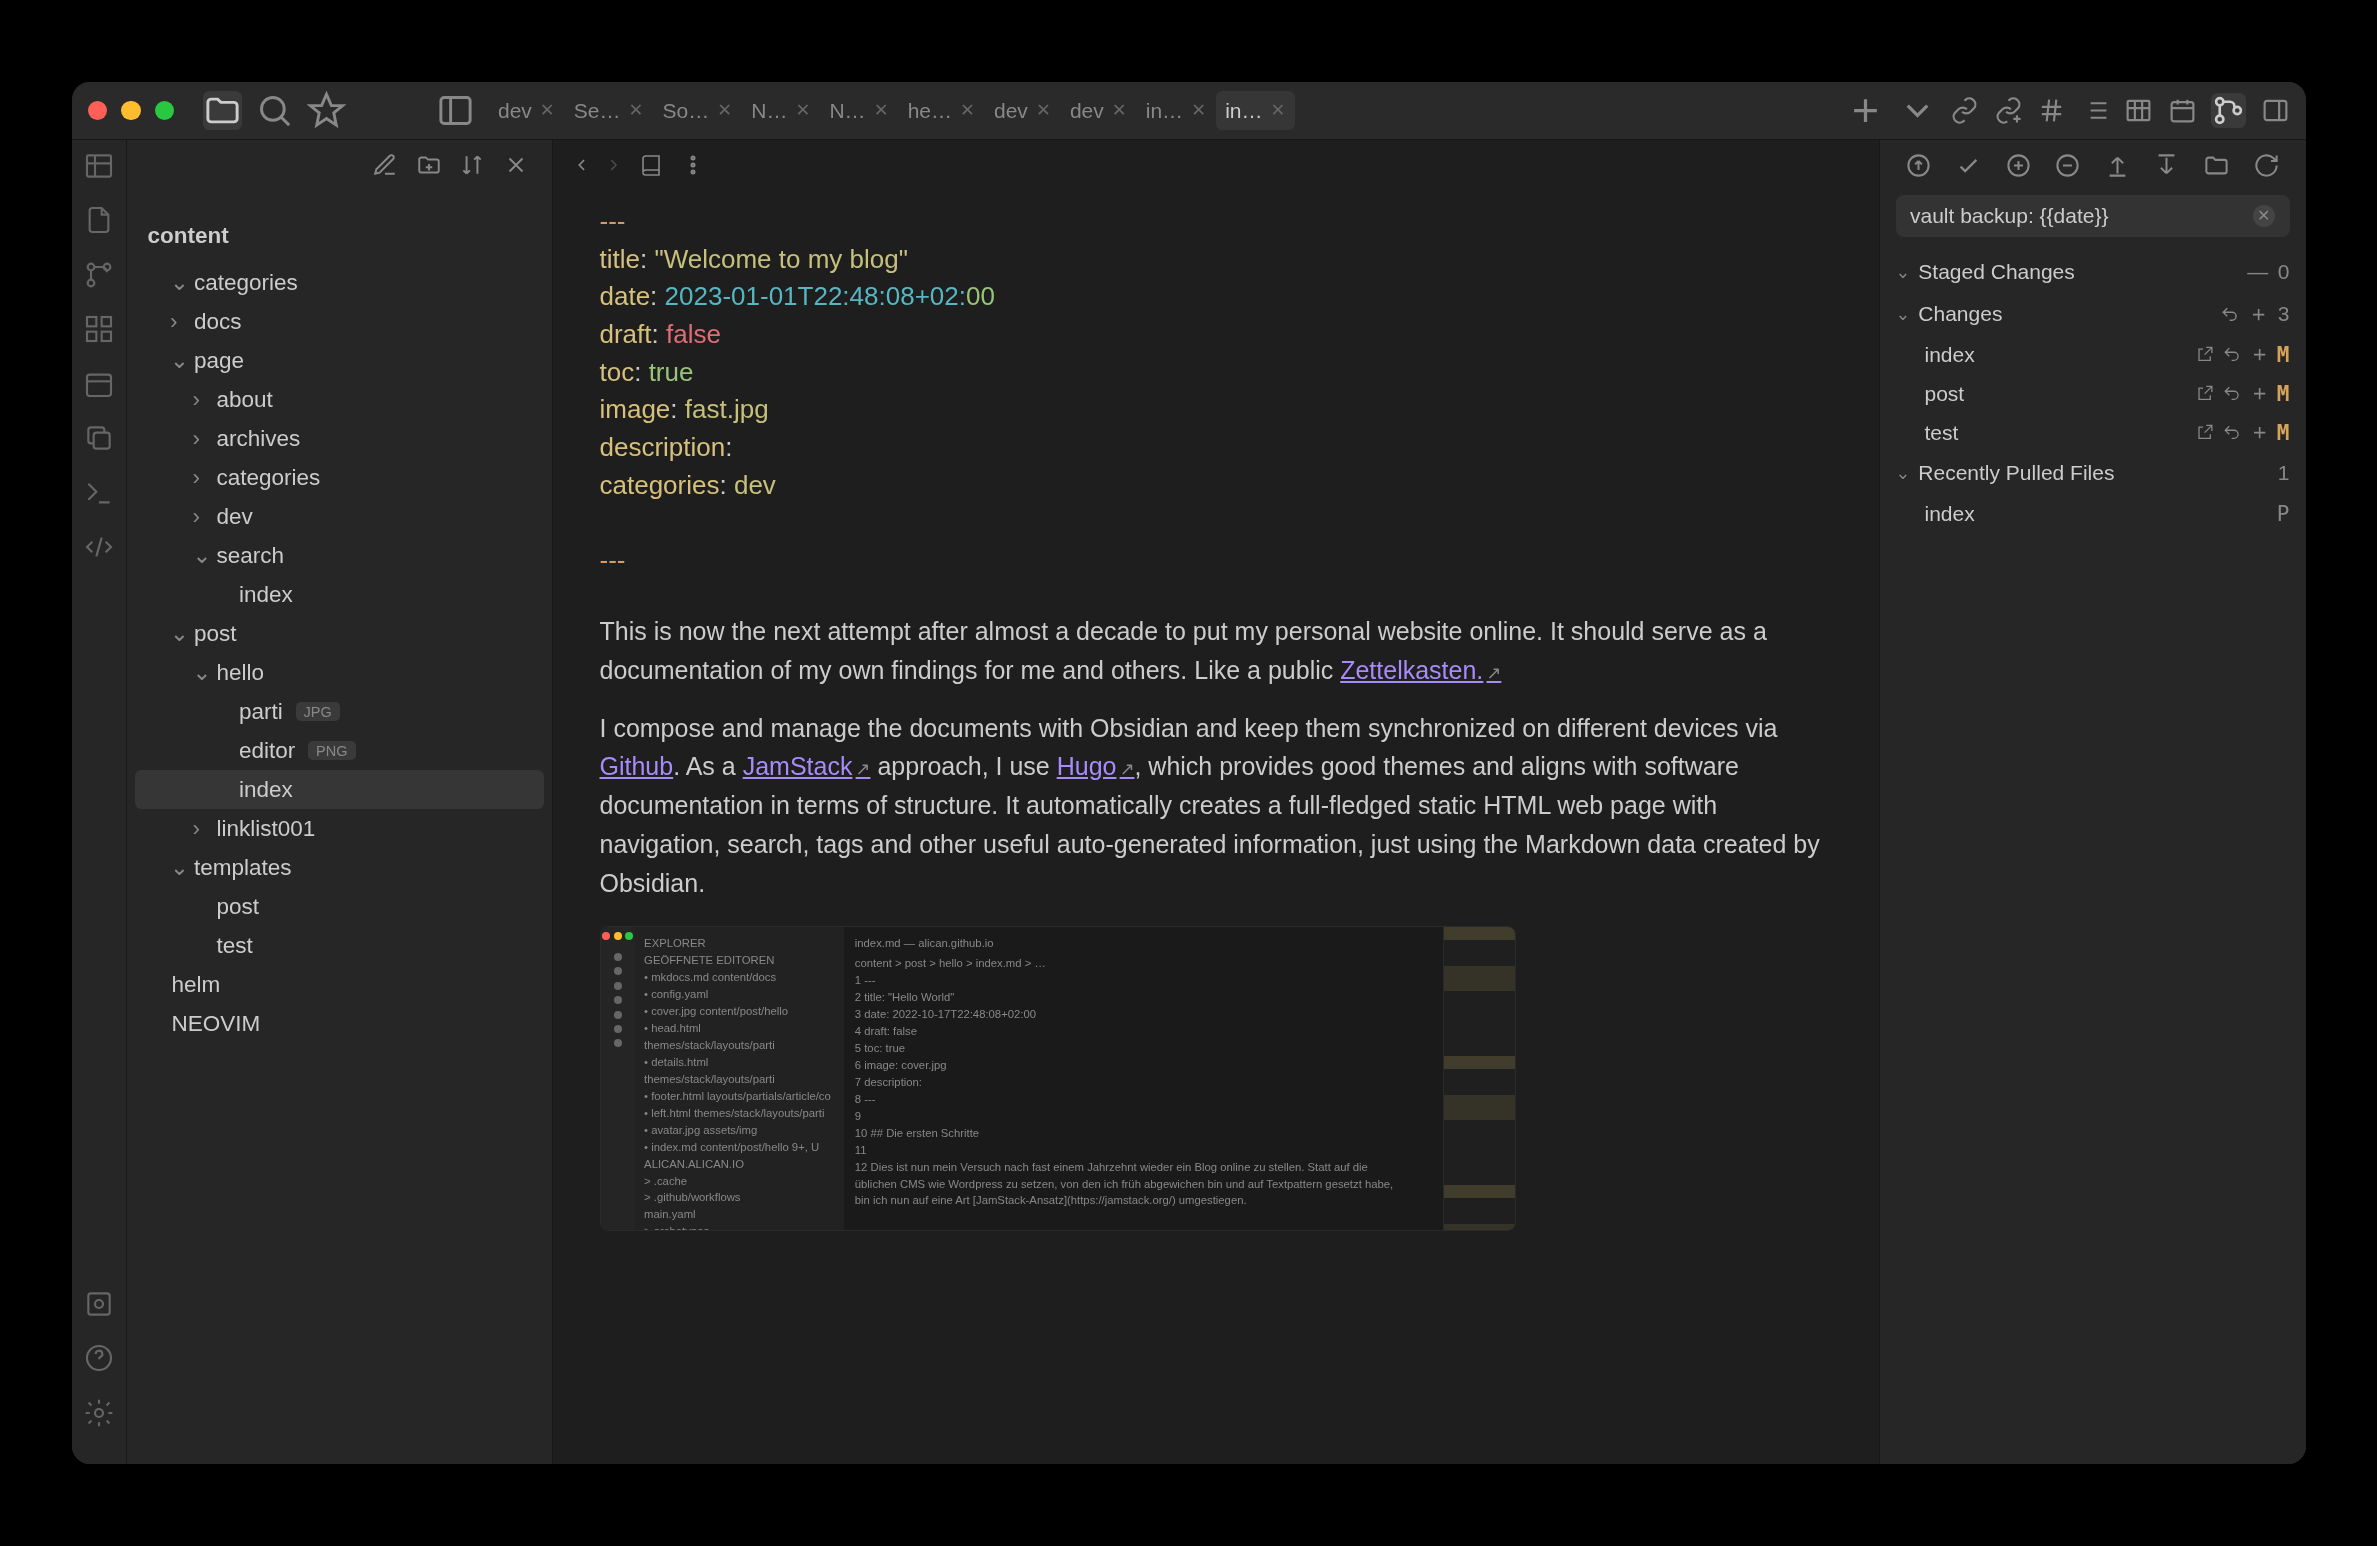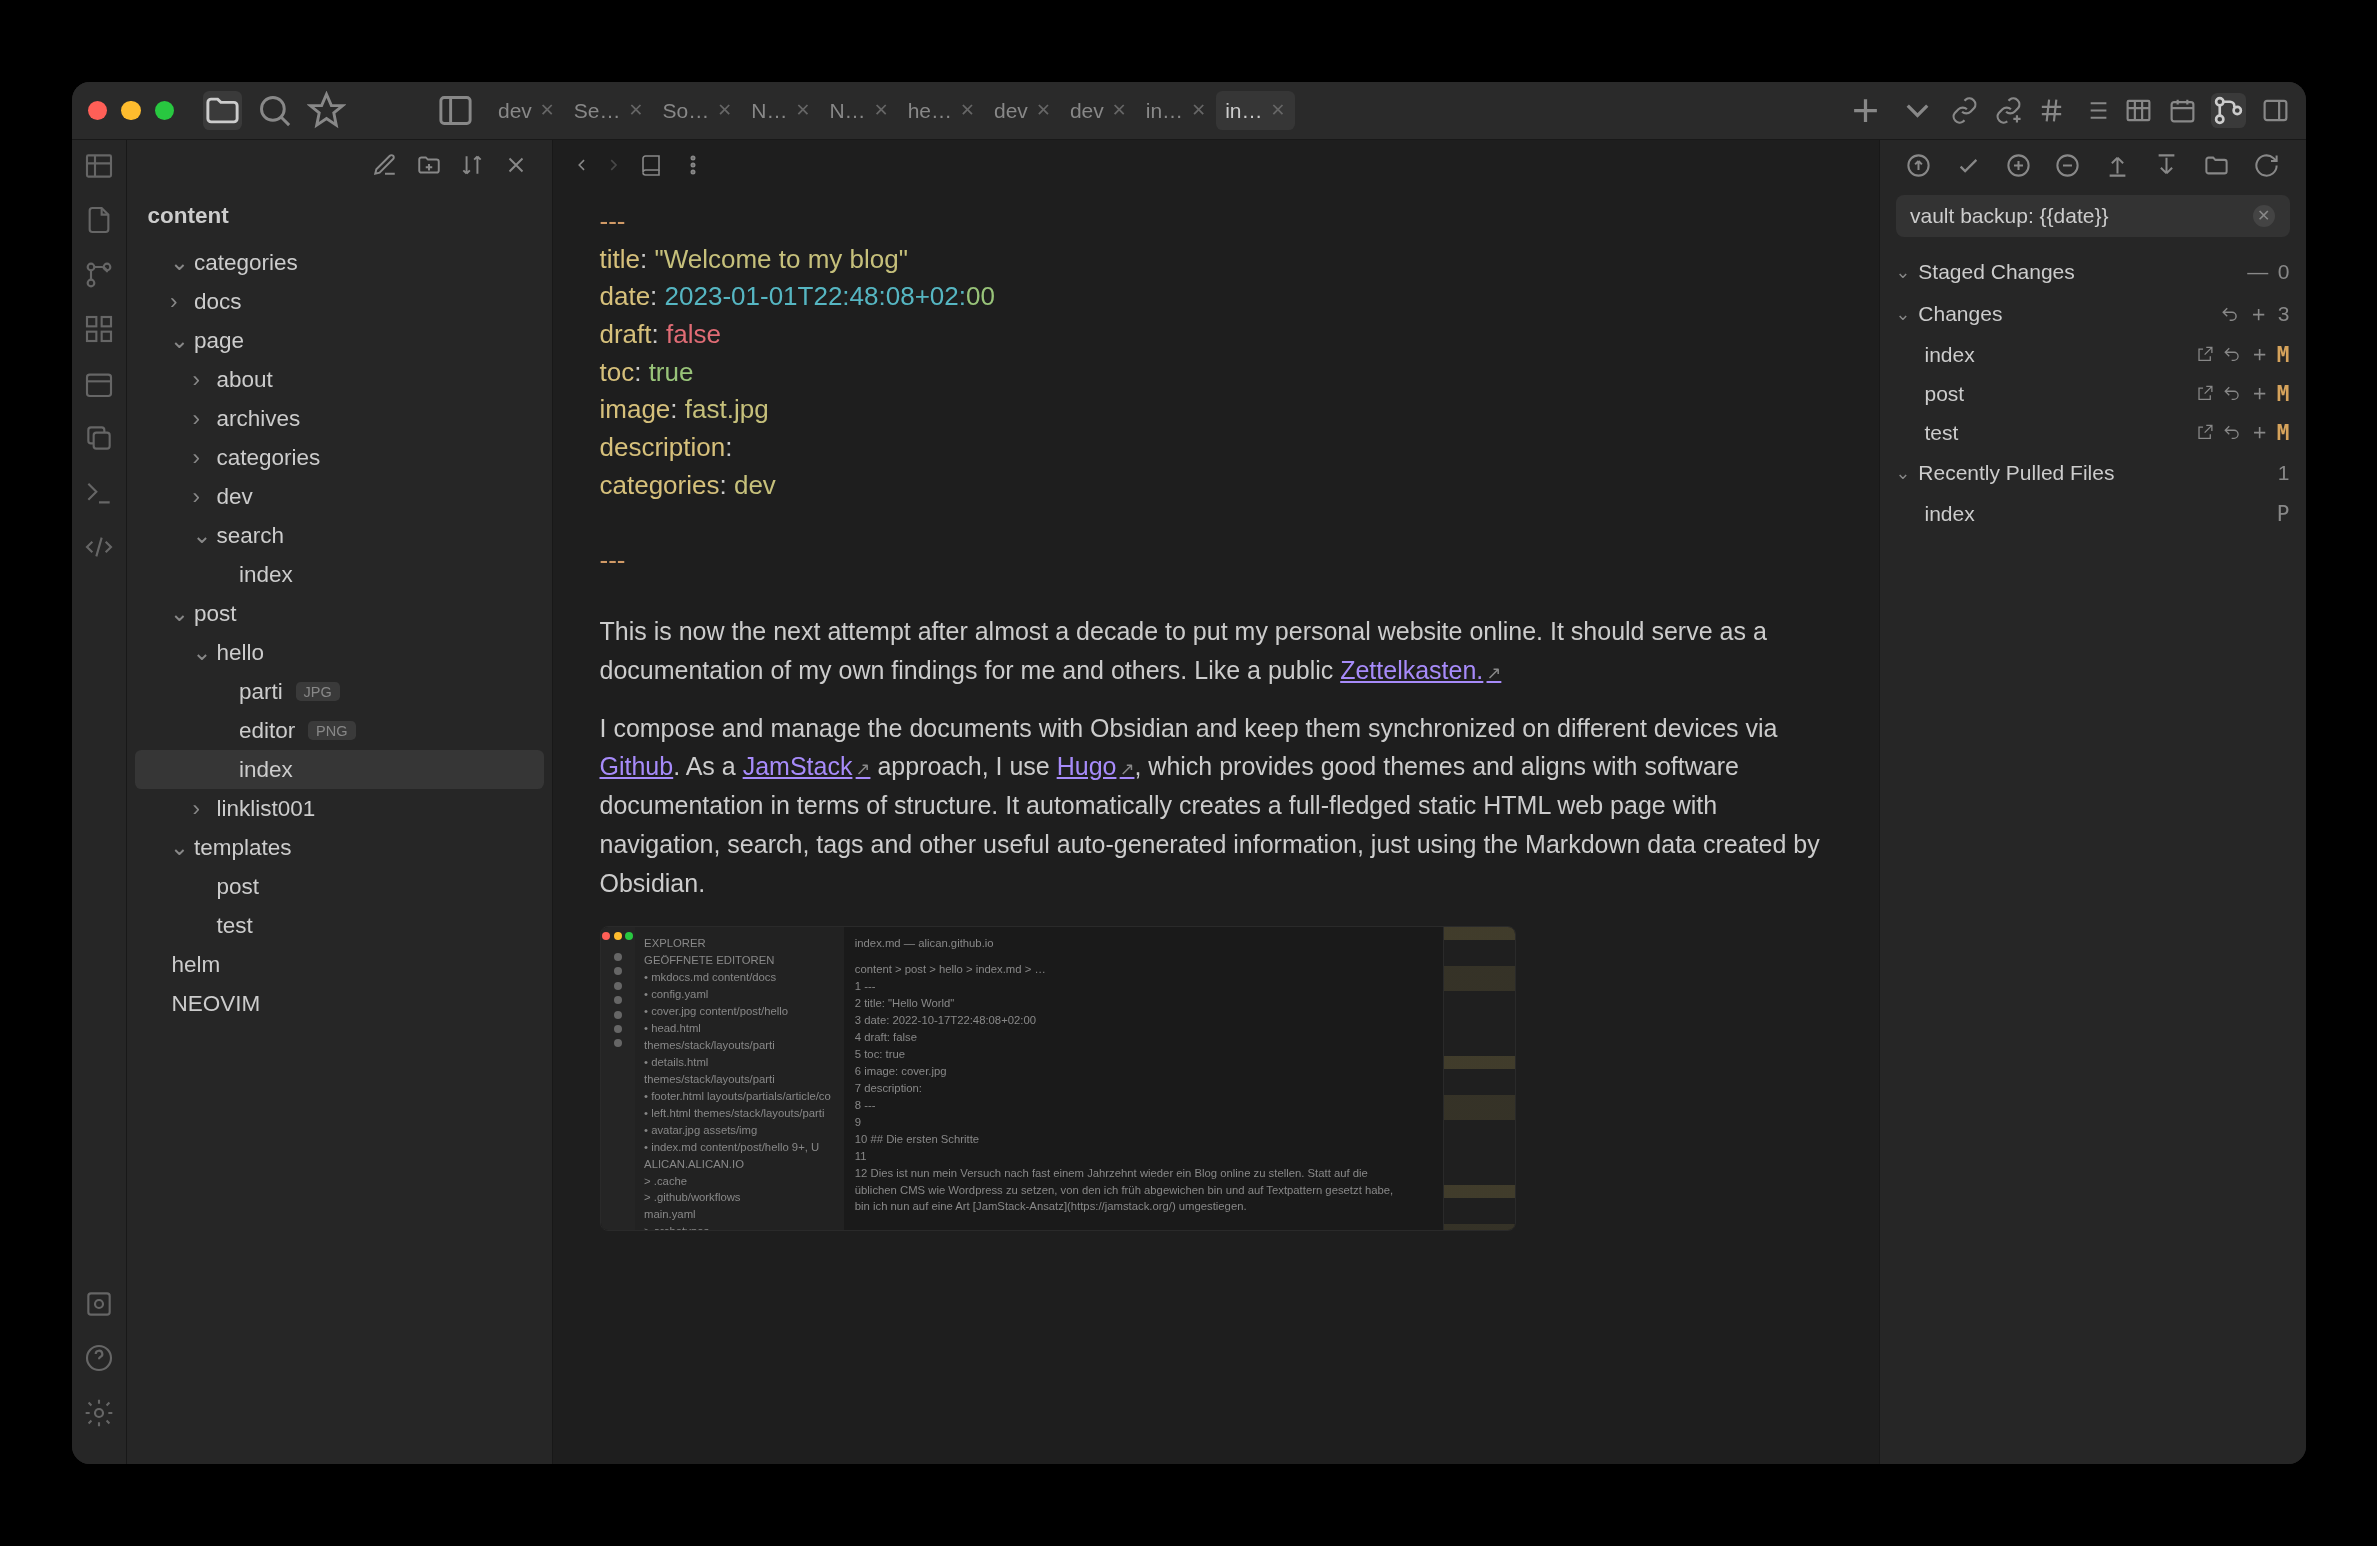--- a/index.html
+++ b/index.html
@@ -46,21 +46,21 @@
 
 
 .body{flex:1;display:flex;min-height:0;}
 
 
 .activity{width:55px;background:var(--bg-sidebar);display:flex;flex-direction:column;align-items:center;padding-top:9.6px;gap:22.5px;border-right:0.8px solid var(--border);}
 .act-ico{width:32px;height:32px;color:var(--fg-dimmer);display:flex;align-items:center;justify-content:center;}
 .activity .spacer{flex:1;}
 
 
-.filesbar{width:426px;background:var(--bg-sidebar);display:flex;flex-direction:column;border-right:0.8px solid var(--border);}
+.filesbar{width:426px;background:var(--bg-sidebar);display:flex;flex-direction:column;border-right:0.8px solid var(--border);gap:20px;}
 .filesbar-header{height:50px;display:flex;align-items:center;justify-content:flex-end;gap:17.7px;padding:0 22.5px;color:var(--fg-dim);}
 .hdr-ico{width:26px;height:26px;display:flex;align-items:center;justify-content:center;}
 .tree{flex:1;overflow:auto;padding:4.8px 8px 16px 8px;color:var(--fg);font-size:22.5px;}
 .tree-title{font-weight:600;padding:8px 13px 14.5px 13px;}
 .node{display:flex;align-items:center;gap:8px;height:39px;border-radius:6.4px;padding-left:calc(var(--depth)*22.5px + 13px);}
 .node .chev{width:16px;display:inline-block;color:var(--fg-dim);}
 .node.active{background:var(--bg-active);}
 .badge{font-size:14.5px;background:#3a3a3a;border-radius:4.8px;padding:1.6px 8px;color:var(--fg-dim);margin-left:4.8px;}
 
 
@@ -512,21 +512,21 @@
                 <div>• avatar.jpg assets/img</div>
                 <div>• index.md content/post/hello  9+, U</div>
                 <div>ALICAN.ALICAN.IO</div>
                 <div>&gt; .cache</div>
                 <div>&gt; .github/workflows</div>
                 <div>  main.yaml</div>
                 <div>&gt; archetypes</div>
                 <div>v content</div>
               </div>
             <div class="emb-main" id="emb-main">
-                <div style="color:#888;margin-bottom:9px">index.md — alican.github.io</div>
+                <div style="color:#888;margin-bottom:3px">index.md — alican.github.io</div>
                 <div>content &gt; post &gt; hello &gt; index.md &gt; …</div>
                 <div>  1   ---</div>
                 <div>  2   title: "Hello World"</div>
                 <div>  3   date: 2022-10-17T22:48:08+02:00</div>
                 <div>  4   draft: false</div>
                 <div>  5   toc: true</div>
                 <div>  6   image: cover.jpg</div>
                 <div>  7   description:</div>
                 <div>  8   ---</div>
                 <div>  9</div>

